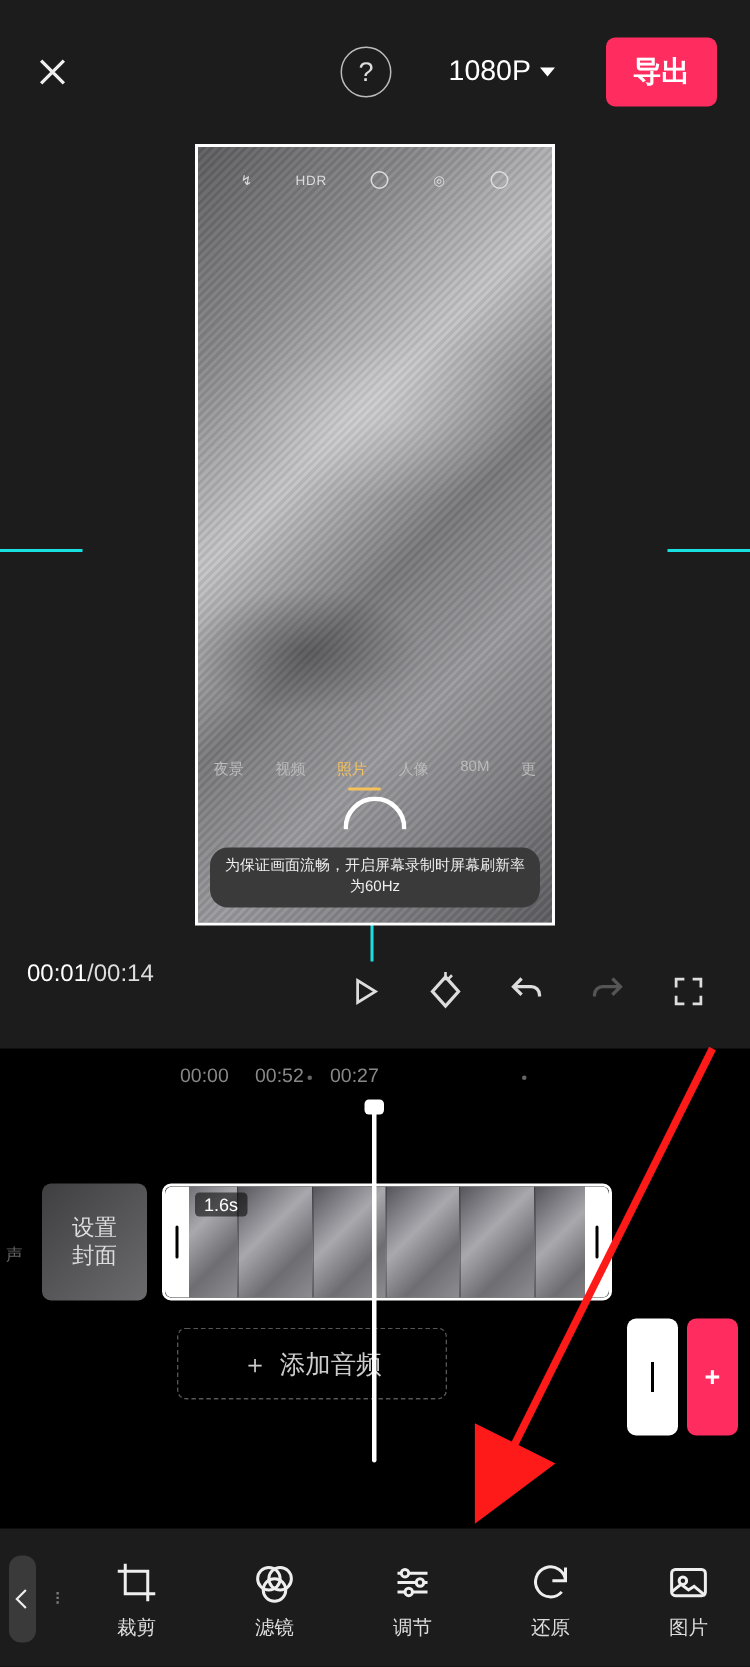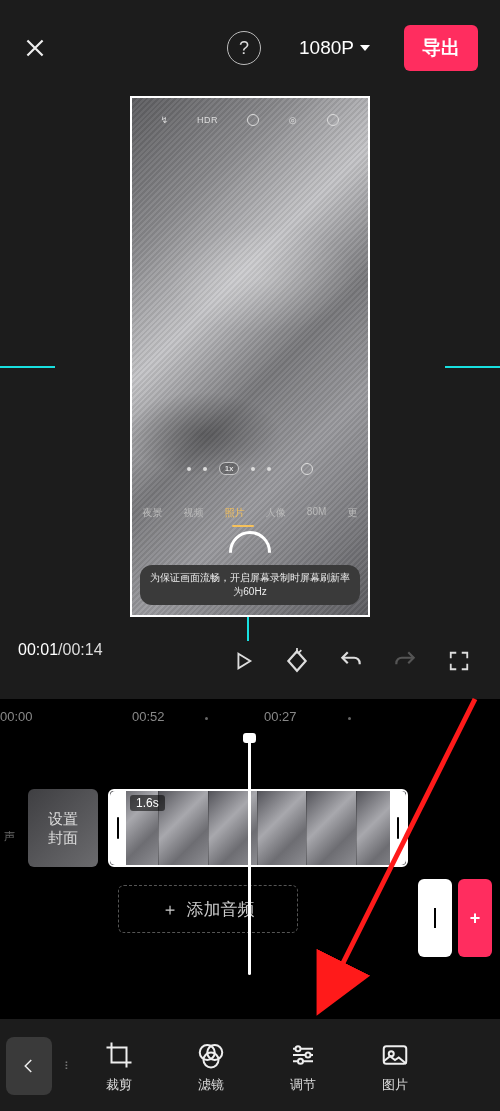--- a/index.html
+++ b/index.html
@@ -53,21 +53,21 @@
   .playbar{display:flex;align-items:flex-start;height:58px;padding:0 18px;gap:8px}
   .time{font-size:16px;color:#ddd}
   .time .cur{color:#fff}
   .playbar .spacer{flex:1}
   .pb{width:46px;height:40px;display:flex;align-items:center;justify-content:center}
   .pb svg{stroke:#ddd;fill:none;stroke-width:2}
   .pb.disabled svg{stroke:#555}
 
   
   .tracks{background:#000;height:320px;position:relative;padding-top:10px}
-  .ruler{display:flex;gap:82px;font-size:13px;color:#888}
+  .ruler{display:flex;padding-left:120px;font-size:13px;color:#888}
   .ruler span{width:50px}
   .ruler-dot{position:absolute;top:18px;width:3px;height:3px;border-radius:50%;background:#666}
 
   .playhead{position:absolute;left:248px;top:36px;width:3px;height:240px;background:#fff;border-radius:2px}
   .playhead::before{content:"";position:absolute;left:-5px;top:-2px;width:13px;height:10px;background:#fff;border-radius:3px}
 
   .clip-row{position:absolute;top:90px;left:0;right:0;height:78px;display:flex;align-items:stretch}
   .cover-btn{width:70px;margin-left:28px;margin-right:10px;display:flex;align-items:center;justify-content:center;flex-direction:column;
              border-radius:6px;font-size:15px;color:#ddd;background:linear-gradient(135deg,#3f3f42,#6b6b6e);line-height:1.3}
   .clip{position:relative;flex:0 0 300px;border:2px solid #fff;border-radius:6px;overflow:hidden;display:flex}
@@ -125,28 +125,20 @@
     <div class="guide v bot"></div>
 
     <div class="phone">
       <div class="phone-top">
         <span>↯</span>
         <span>HDR</span>
         <span class="ring"></span>
         <span class="tri">◎</span>
         <span class="ring"></span>
       </div>
-      <div class="zoom-dots">
-        <span class="dot"></span>
-          <span class="dot"></span>
-        <span class="chip">1x</span>
-        <span class="dot"></span>
-          <span class="dot"></span>
-        <span class="lens"></span>
-      </div>
       <div class="mode-row">
         <span>夜景</span>
         <span>视频</span>
         <span class="sel">照片</span>
         <span>人像</span>
         <span>80M</span>
         <span>更</span>
       </div>
       <div class="mode-underline"></div>
       <div class="shutter"></div>
@@ -271,20 +263,26 @@
       <svg width="30" height="30" viewBox="0 0 24 24">
           <path d="M4 7h16M4 12h16M4 17h16"></path>
           <circle cx="8" cy="7" r="2" fill="#1c1c1c"></circle>
           <circle cx="16" cy="12" r="2" fill="#1c1c1c"></circle>
           <circle cx="10" cy="17" r="2" fill="#1c1c1c"></circle>
         </svg>
       <span class="lbl">调节</span>
     </div>
     <div class="tool">
       <svg width="30" height="30" viewBox="0 0 24 24">
+          <path d="M20 11a8 8 0 10-2 6M20 4v7h-7"></path>
+        </svg>
+      <span class="lbl">还原</span>
+    </div>
+    <div class="tool">
+      <svg width="30" height="30" viewBox="0 0 24 24">
           <rect x="3" y="5" width="18" height="14" rx="2"></rect>
           <circle cx="9" cy="11" r="2"></circle>
           <path d="M3 17l5-4 4 3 3-2 6 5"></path>
         </svg>
       <span class="lbl">图片</span>
     </div>
   </div>
 
 </div>
 

